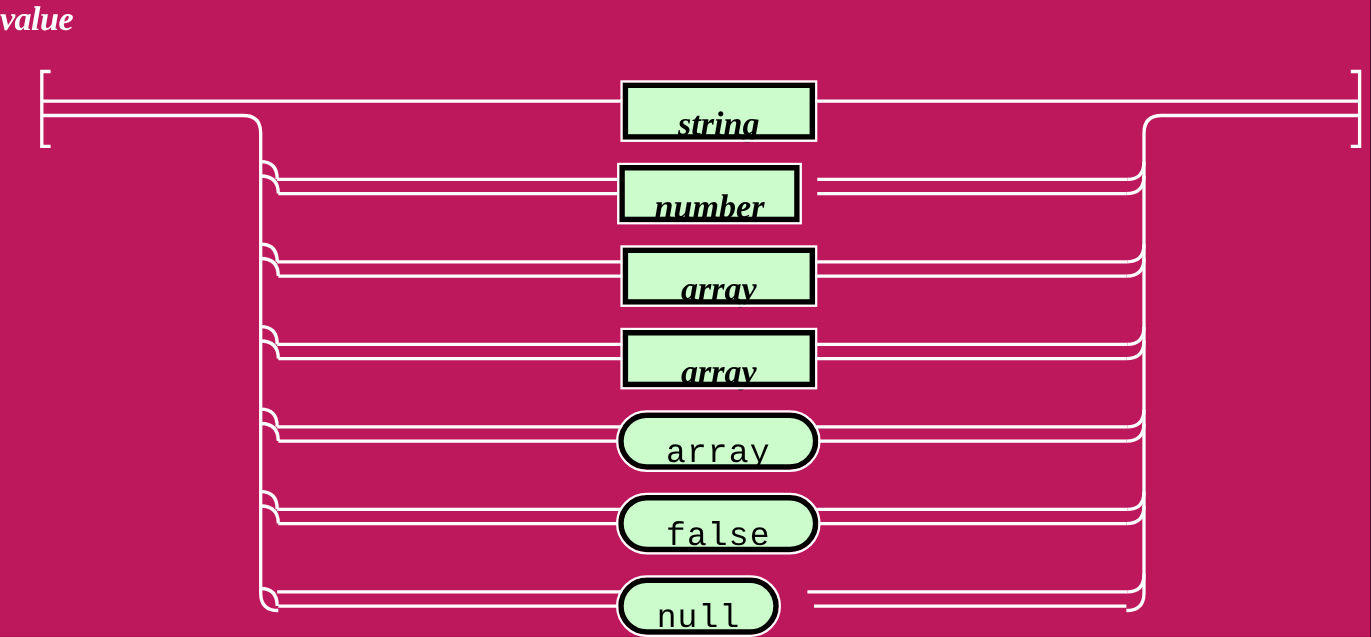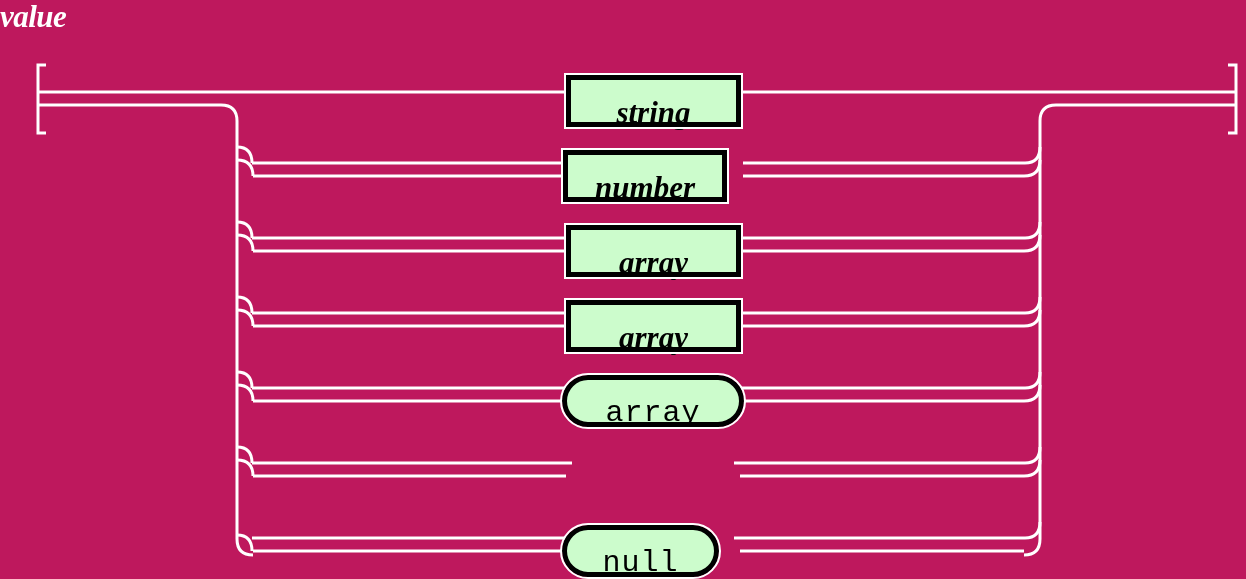--- a/index.html
+++ b/index.html
@@ -188,18 +188,21 @@
   </div>
 
   <div class="node nonterminal" style="left:566px; top:300px; width:175px; height:52px;">
     <span class="node-label">array</span>
   </div>
 
   <div class="node terminal" style="left:562px; top:375px; width:182px; height:52px;">
     <span class="node-label">array</span>
   </div>
 
-
-  <div class="node terminal" style="left:562px; top:525px; width:157px; height:52px;">
+  <div class="node terminal" style="left:562px; top:450px; width:182px; height:52px;">
+    <span class="node-label">false</span>
+  </div>
+
+  <div class="node terminal" style="left:562px; top:525px; width:146px; height:52px;">
     <span class="node-label">null</span>
   </div>
 
 </div>
 
 </body></html>

